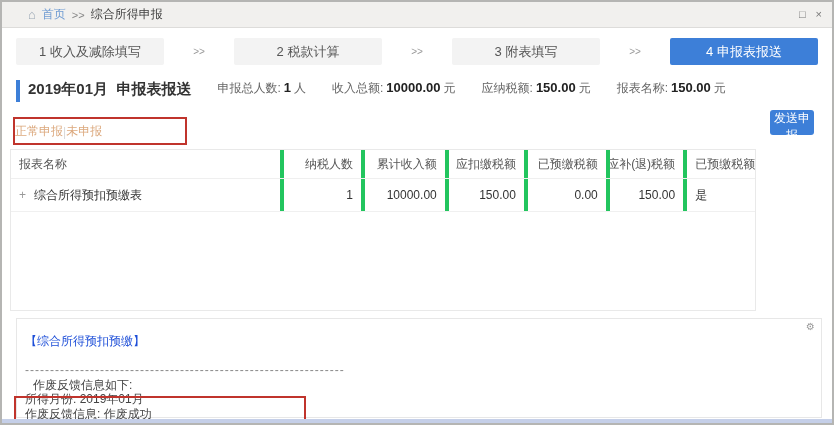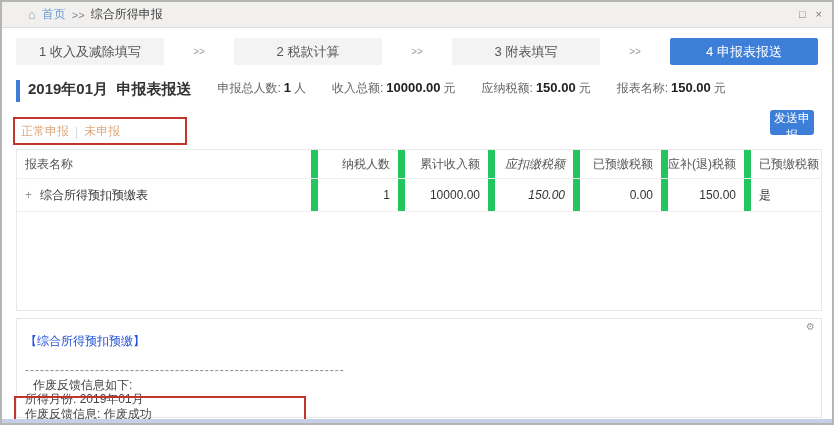--- a/index.html
+++ b/index.html
@@ -34,44 +34,44 @@
   .summary-title { border-left:4px solid #3d7fd8; padding-left:8px; font-size:15px;
                    font-weight:bold; color:#333; white-space:pre; }
   .stat { margin-left:26px; font-size:12px; color:#666; white-space:nowrap; }
   .stat b { font-size:13px; color:#222; margin:0 3px; }
 
   
   .filter-labels { position:absolute; top:105px; left:22px; font-size:12px; color:#444; }
   .filter-labels span { margin-right:22px; }
   .filter-tabs { position:absolute; top:117px; left:13px; width:170px; height:25px;
                  display:flex; align-items:center; font-size:12px; color:#dca97e; }
-  .filter-tabs .tab { padding:0 6px; cursor:pointer; }
+  .filter-tabs .tab { padding:0 0; cursor:pointer; }
   .filter-tabs .divider { color:#d8d8d8; }
   .anno-box { position:absolute; border:2px solid #c0342c; pointer-events:none; }
   .anno-tabs { top:115px; left:11px; width:174px; height:28px; }
   .anno-feedback { top:394px; left:12px; width:292px; height:26px; }
 
   .send-btn { position:absolute; top:108px; right:18px; width:44px; height:25px;
               background:#3d7fd8; color:#fff; font-size:12px; border:none; border-radius:3px;
               cursor:pointer; font-family:inherit; }
 
   
-  .table-wrap { position:absolute; top:147px; left:14px; width:806px; height:162px;
+  .table-wrap { position:absolute; top:147px; left:8px; width:746px; height:162px;
                 border:1px solid #e9e9e9; background:#fff; }
   .trow { display:flex; width:100%; }
   .thead { height:29px; border-bottom:1px solid #efefef; }
   .tdata { height:33px; border-bottom:1px solid #f0f0f0; }
   .cell { font-size:12px; display:flex; align-items:center; padding:0 8px; color:#555;
           overflow:hidden; white-space:nowrap; }
   .tdata .cell { color:#333; }
-  .cell + .cell { border-left:7px solid #22c55e; }
+  .cell + .cell { border-left:4px solid #22c55e; }
   .c1 { width:294px; justify-content:flex-start; }
   .c2 { width:87px;  justify-content:flex-end; }
   .c3 { width:90px;  justify-content:flex-end; }
-  .c4 { width:85px;  justify-content:flex-end;font-style:italic; }
+  .c4 { width:85px;  justify-content:flex-end; }
   .c5 { width:88px;  justify-content:flex-end; }
   .c6 { width:83px;  justify-content:flex-end; }
   .c7 { width:77px;  justify-content:flex-start; }
   .expand-icon { color:#999; font-size:12px; margin-right:8px; cursor:pointer; }
   .yes-val { color:#45b394; }
 
   
   .feedback { position:absolute; top:316px; left:14px; width:806px; height:100px;
               border:1px solid #e7e7e7; background:#fff; font-size:12px; color:#444; }
   .fb-title { position:absolute; top:14px; left:8px; color:#1d4ed8; font-size:12px; }

